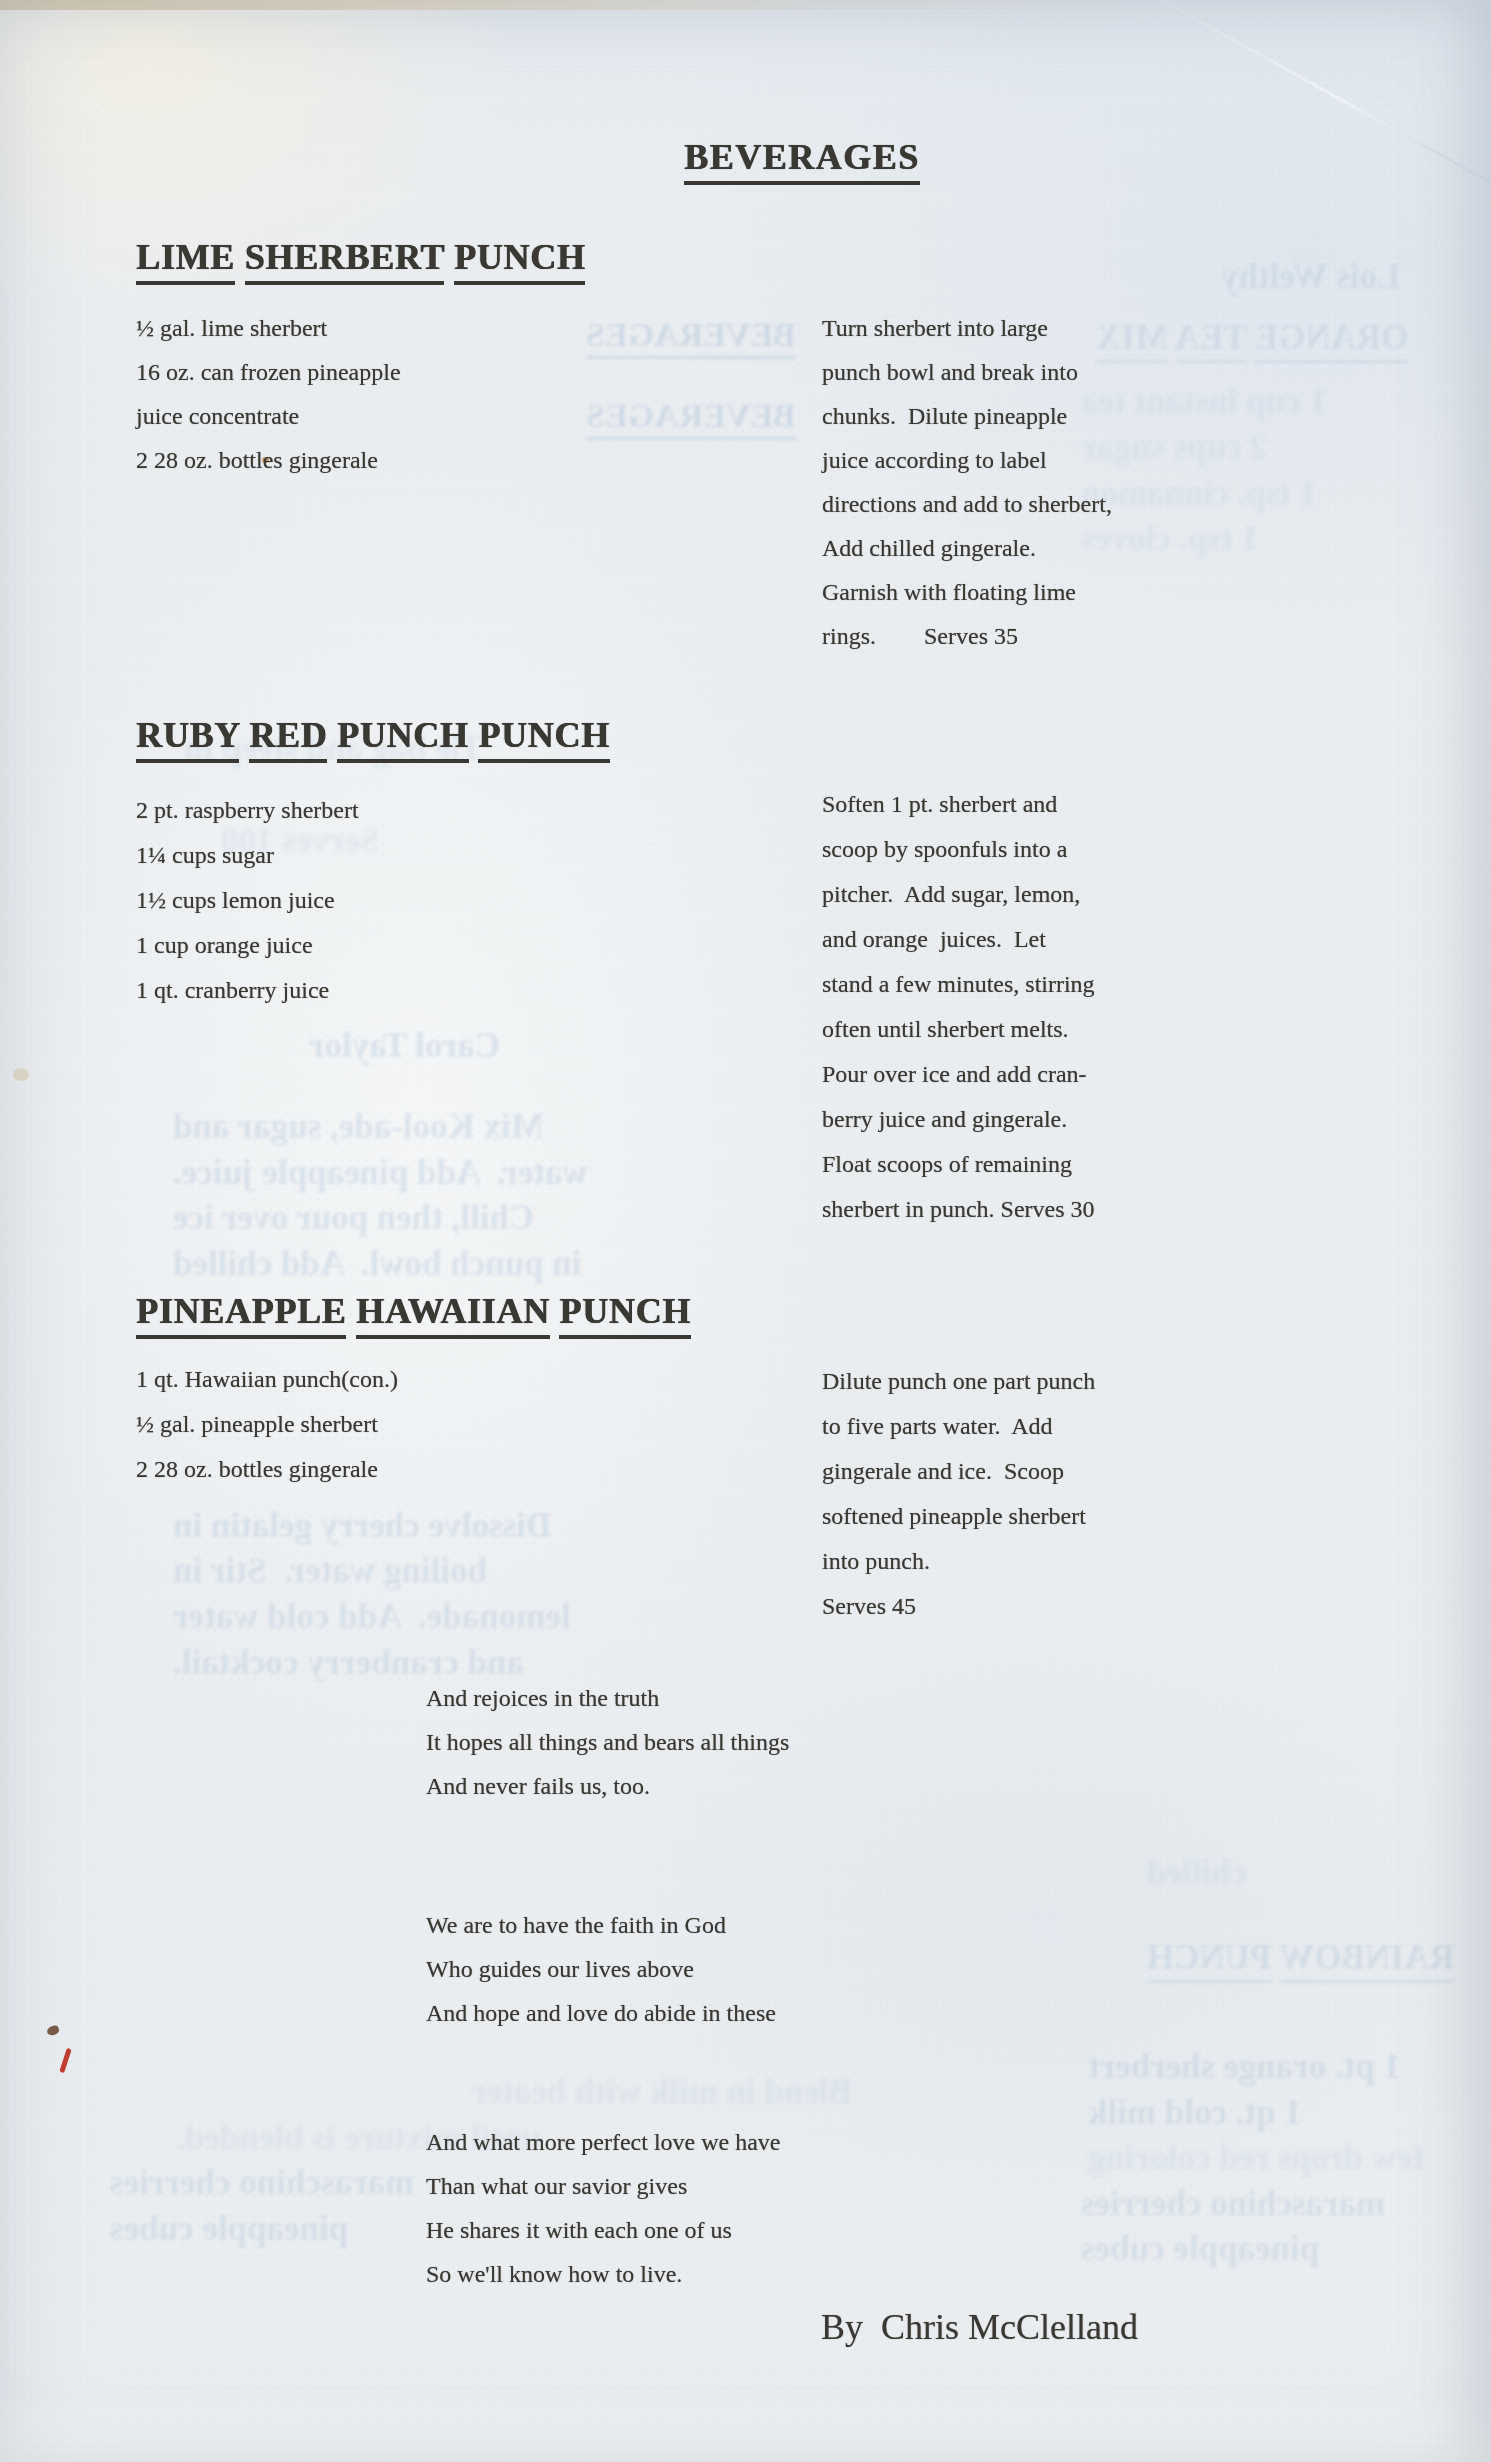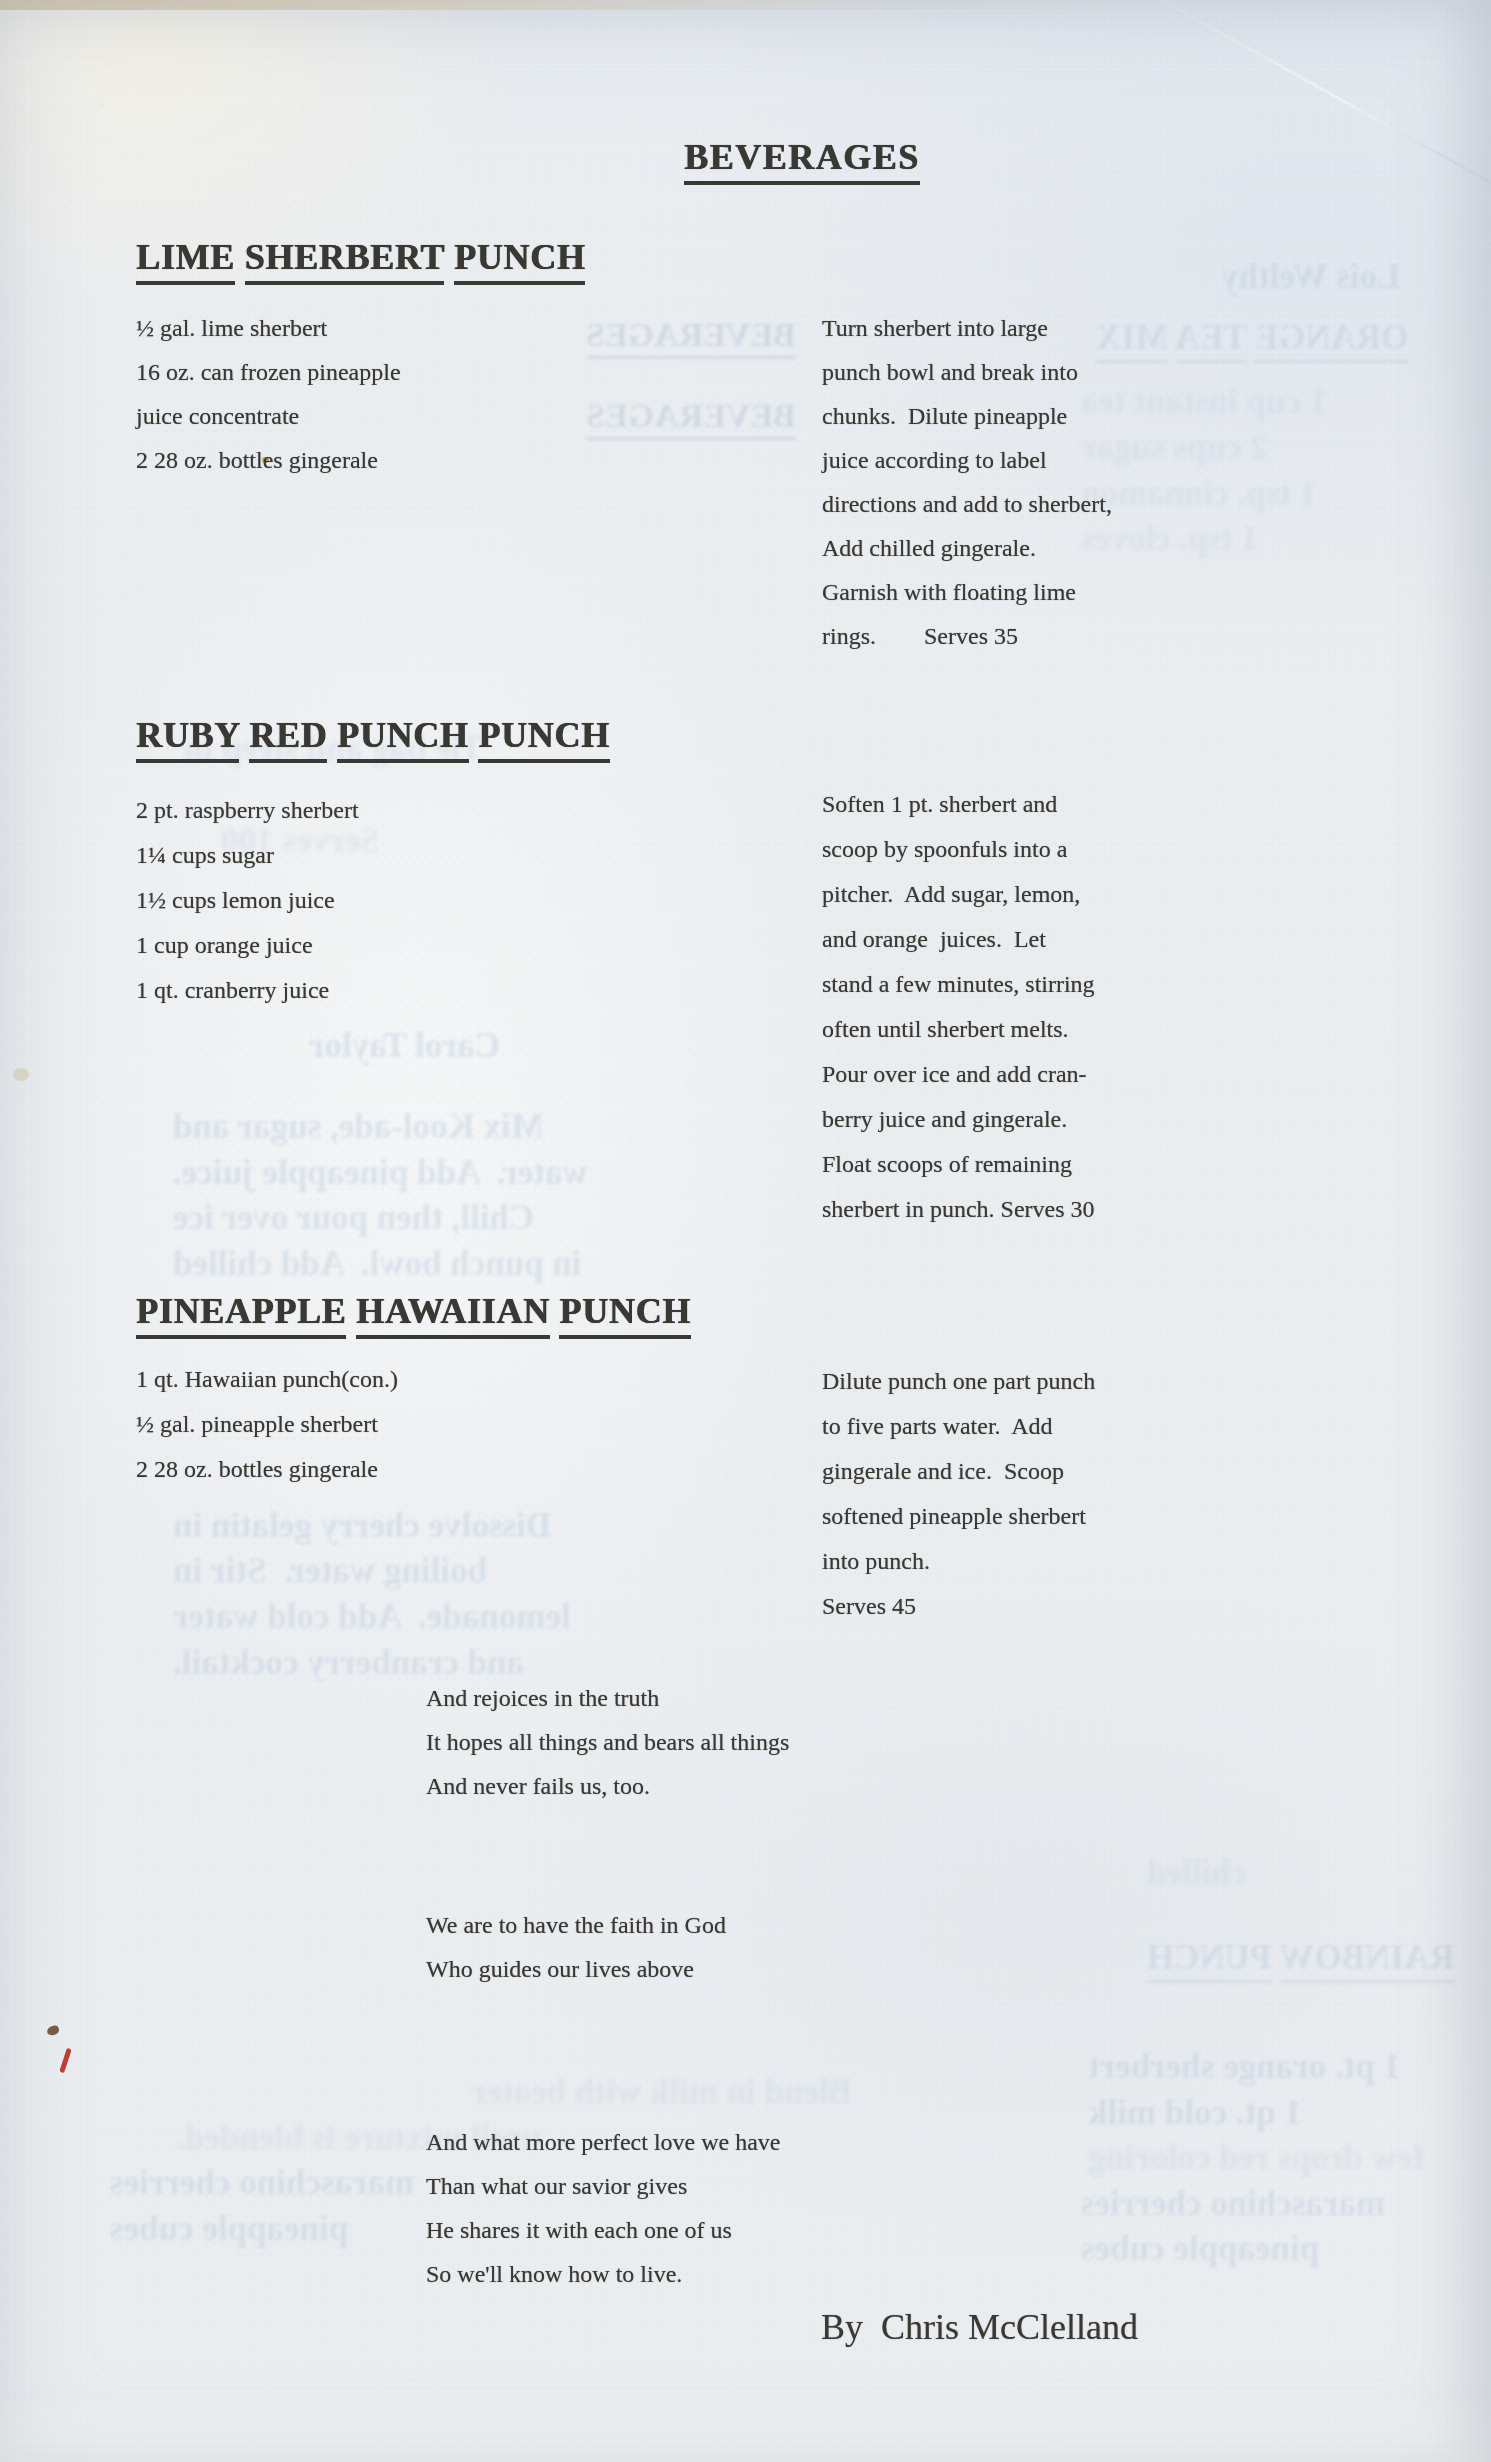--- a/index.html
+++ b/index.html
@@ -174,20 +174,21 @@
 
   <section>
     <div class="col lh60 ink" style="left:426px;top:1676px">
         <div class="line">And rejoices in the truth</div>
         <div class="line">It hopes all things and bears all things</div>
         <div class="line">And never fails us, too.</div>
       </div>
     <div class="col lh60 ink" style="left:426px;top:1903px">
         <div class="line">We are to have the faith in God</div>
         <div class="line">Who guides our lives above</div>
+        <div class="line">And hope and love do abide in these</div>
       </div>
     <div class="col lh60 ink" style="left:426px;top:2120px">
         <div class="line">And what more perfect love we have</div>
         <div class="line">Than what our savior gives</div>
         <div class="line">He shares it with each one of us</div>
         <div class="line">So we'll know how to live.</div>
       </div>
     <div class="byline ink">By  Chris McClelland</div>
   </section>
 

